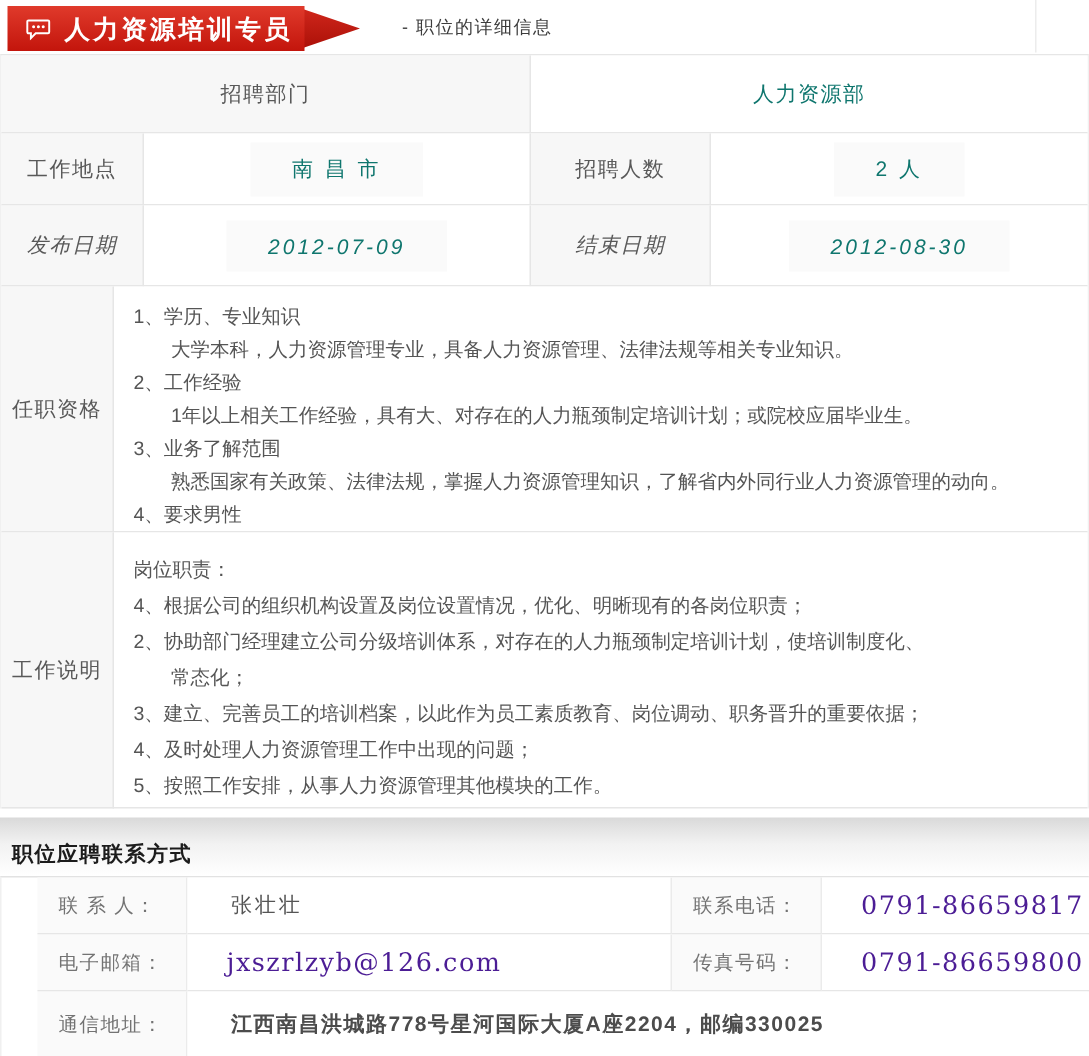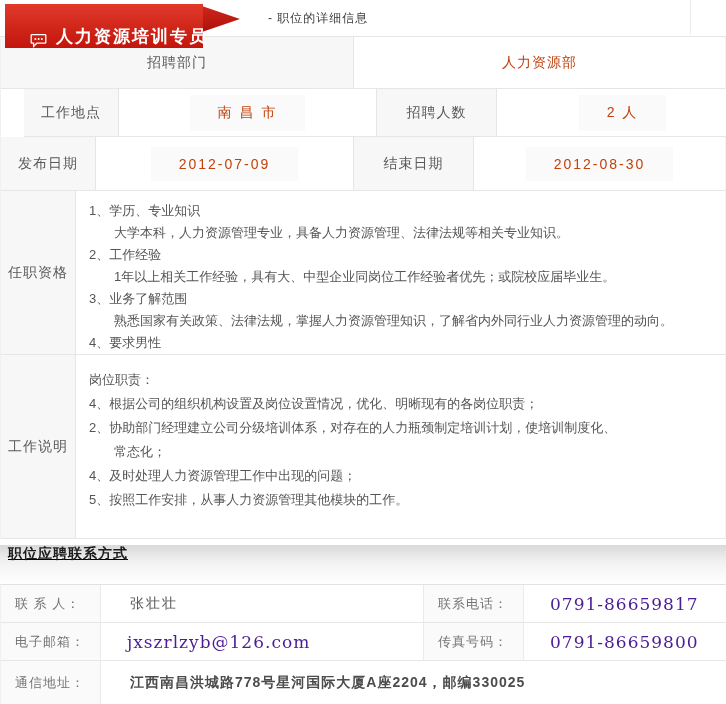--- a/index.html
+++ b/index.html
@@ -9,71 +9,71 @@
     -webkit-font-smoothing:antialiased;
   }
   
   .header{position:relative;height:36px;background:#fff;}
   .ribbon-arrow{
     position:absolute;left:196px;top:4px;width:44px;height:30px;
     background:linear-gradient(180deg,#d2281c 0%,#a90f07 100%);
     clip-path:polygon(0 0,100% 50%,0 100%);
   }
   .ribbon{
-    position:absolute;left:5px;top:4px;width:198px;height:44px;
+    position:absolute;left:5px;top:4px;width:198px;height:30px;
     background:linear-gradient(180deg,#e03a2b 0%,#c3150c 100%);
-    display:flex;align-items:flex-end;padding-left:25px;box-sizing:border-box;
+    display:flex;align-items:center;padding-left:12px;box-sizing:border-box;
     color:#fff;
   }
   .ribbon .bubble{margin-right:9px;display:flex;align-items:center;}
   .ribbon .title{font-size:17px;font-weight:bold;letter-spacing:2px;white-space:nowrap;}
   .subtitle{
     position:absolute;left:252px;top:0;height:36px;display:flex;align-items:center;
     font-size:12px;color:#3c3c3c;letter-spacing:1px;margin-left:16px;
   }
   .hdr-divider{position:absolute;left:690px;top:0;width:1px;height:35px;background:#ececec;}
 
   
   .jtable{border-top:1px solid #e6e6e6;border-left:1px solid #f0f0f0;border-right:1px solid #f0f0f0;box-sizing:border-box;width:726px;}
   .jrow{display:grid;}
   .r1{grid-template-columns:353px 371px;height:52px;}
-  .r2{grid-template-columns:95px 258px 120px 251px;height:48px;margin-left:23px;}
-  .r3{grid-template-columns:95px 258px 120px 251px;height:54px;}
+  .r2{grid-template-columns:95px 258px 120px 251px;height:48px;}
+  .r3{grid-template-columns:95px 258px 120px 251px;height:54px;font-style:italic;}
   .r4{grid-template-columns:75px 649px;height:164px;}
   .r5{grid-template-columns:75px 649px;height:184px;}
   .cell{
     border-bottom:1px solid #e6e6e6;border-right:1px solid #e6e6e6;
     box-sizing:border-box;display:flex;align-items:center;justify-content:center;
     font-size:14px;color:#595959;
   }
   .cell.last{border-right:none;}
   .lab{background:#f7f7f7;letter-spacing:1px;}
-  .val{background:#fff;letter-spacing:1px;color:#c2410c;text-align:right;}
+  .val{background:#fff;letter-spacing:1px;color:#0f766e;text-align:right;}
   .val-box{background:#fafafa;padding:9px 28px;letter-spacing:2px;white-space:nowrap;}
   .vlab{flex-direction:row;line-height:27px;letter-spacing:1px;}
   .content{
     align-items:flex-start;justify-content:flex-start;flex-direction:column;
     padding:9px 6px 0 13px;font-size:13px;color:#555;background:#fff;
   }
   .r4 .content{line-height:22px;}
   .r5 .content{line-height:24px;padding-top:13px;}
   .ln{margin:0;white-space:nowrap;}
   .ln.indent{padding-left:25px;}
 
   
   .sep{
     margin-top:6px;height:39px;box-sizing:border-box;
     background:linear-gradient(180deg,#d9d9d9 0%,#f2f2f2 45%,#ffffff 100%);
-    display:flex;align-items:flex-start;padding:0 0 5px 8px;text-decoration:underline;
+    display:flex;align-items:flex-end;padding:0 0 5px 8px;
   }
   .sep .sec-title{font-size:14px;font-weight:bold;color:#1c1c1c;letter-spacing:1px;}
 
   
   .ctable{border-top:1px solid #e2e2e2;border-left:1px solid #f0f0f0;border-right:1px solid #f0f0f0;box-sizing:border-box;width:726px;}
-  .crow{display:grid;grid-template-columns:100px 323px 100px 203px;height:38px;}
+  .crow{display:grid;grid-template-columns:100px 323px 100px 203px;height:38px;padding-left:24px;}
   .crow.addr{grid-template-columns:100px 626px;height:44px;}
   .ccell{
     border-bottom:1px solid #e6e6e6;border-right:1px solid #ebebeb;
     box-sizing:border-box;display:flex;align-items:center;
   }
   .ccell.last{border-right:none;}
   .clab{background:#fafafa;font-size:13px;color:#737373;padding-left:14px;letter-spacing:1px;}
   .cval{background:#fff;padding-left:29px;}
   .cval.name{font-size:14px;color:#555;letter-spacing:2px;}
   .cval.mono{font-family:"DejaVu Serif","Liberation Serif",serif;font-size:17px;color:#4c1d95;letter-spacing:1px;padding-left:26px;}
@@ -132,37 +132,38 @@
 
     <div class="jrow r4">
       <div class="cell lab vlab">
         <span>任职</span>
         <span>资格</span>
       </div>
       <div class="cell content last">
         <p class="ln">1、学历、专业知识</p>
         <p class="ln indent">大学本科，人力资源管理专业，具备人力资源管理、法律法规等相关专业知识。</p>
         <p class="ln">2、工作经验</p>
-        <p class="ln indent">1年以上相关工作经验，具有大、中型企业同岗位工作经验者优先；或院校应届毕业生。</p>
+        <p class="ln indent">1年以上相关工作经验，具有大、对存在的人力瓶颈制定培训计划；或院校应届毕业生。</p>
         <p class="ln">3、业务了解范围</p>
         <p class="ln indent">熟悉国家有关政策、法律法规，掌握人力资源管理知识，了解省内外同行业人力资源管理的动向。</p>
         <p class="ln">4、要求男性</p>
       </div>
     </div>
 
     <div class="jrow r5">
       <div class="cell lab vlab">
         <span>工作</span>
         <span>说明</span>
       </div>
       <div class="cell content last">
         <p class="ln">岗位职责：</p>
         <p class="ln">4、根据公司的组织机构设置及岗位设置情况，优化、明晰现有的各岗位职责；</p>
         <p class="ln">2、协助部门经理建立公司分级培训体系，对存在的人力瓶颈制定培训计划，使培训制度化、</p>
         <p class="ln indent">常态化；</p>
+        <p class="ln">3、建立、完善员工的培训档案，以此作为员工素质教育、岗位调动、职务晋升的重要依据；</p>
         <p class="ln">4、及时处理人力资源管理工作中出现的问题；</p>
         <p class="ln">5、按照工作安排，从事人力资源管理其他模块的工作。</p>
       </div>
     </div>
   </div>
 
   <div class="sep">
     <span class="sec-title">职位应聘联系方式</span>
   </div>
 

